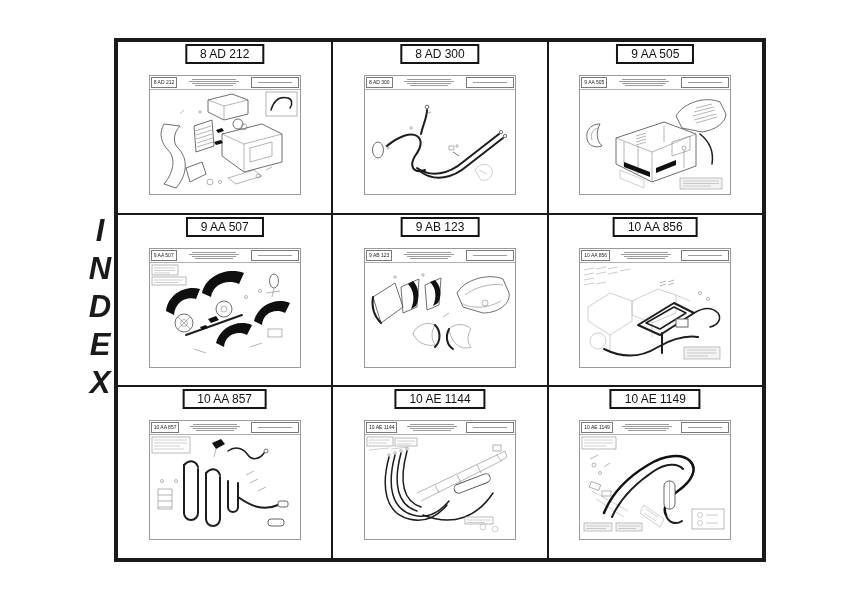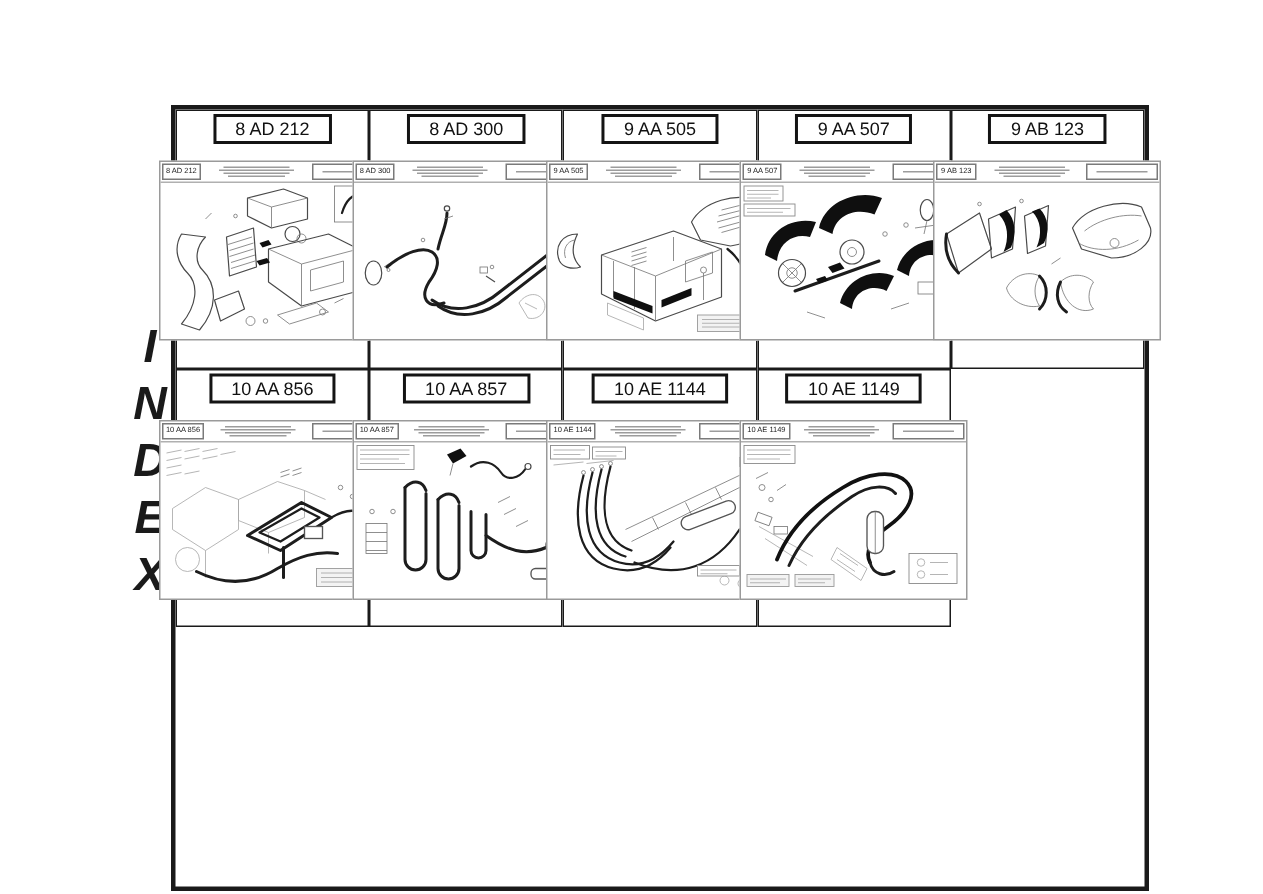--- a/index.html
+++ b/index.html
@@ -8,21 +8,21 @@
 
   
   .index-title{position:absolute;left:82px;top:212px;width:36px;display:flex;
                flex-direction:column;align-items:center;}
   .index-title span{font:italic 700 31px "Liberation Sans",sans-serif;line-height:38px;
                     letter-spacing:0;color:#1a1a1a;}
 
   
   .grid{position:absolute;left:114px;top:38px;width:646px;height:518px;
         border:3px solid #1a1a1a;background:#fff;display:grid;
-        grid-template-columns:repeat(5,1fr);grid-template-rows:repeat(3,1fr);margin-top:32px;}
+        grid-template-columns:repeat(3,1fr);grid-template-rows:repeat(3,1fr);}
   .cell{position:relative;border:1.5px solid #1a1a1a;background:#fff;}
 
   .cell-label{position:absolute;top:2px;left:50%;transform:translateX(-50%);
               background:#fff;border:2px solid #141414;padding:0 13px;height:16px;
               line-height:16px;font-size:12px;white-space:nowrap;z-index:2;}
 
   .thumb{position:absolute;left:50%;top:33px;transform:translateX(-50%);
          width:152px;height:120px;background:#fff;border:1px solid #9a9a9a;box-sizing:border-box;}
   .thumb-header{display:flex;height:13px;border-bottom:1px solid #b0b0b0;align-items:stretch;}
   .thumb-code{border:1px solid #7a7a7a;margin:1px;padding:0 2px;font-size:5px;line-height:9px;

